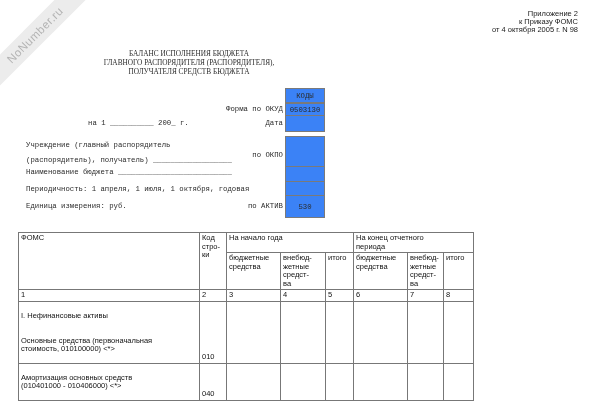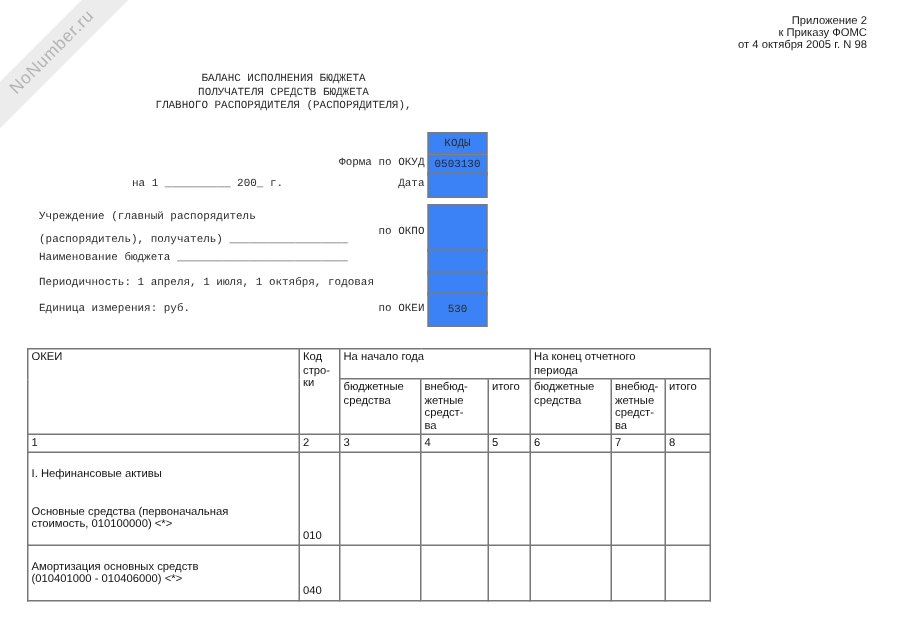--- a/index.html
+++ b/index.html
@@ -14,21 +14,21 @@
     position:absolute;left:35px;top:35px;width:170px;height:22px;
     transform:translate(-50%,-50%) rotate(-45deg);
     background:#ececec;color:#b4b4b4;
     display:flex;align-items:center;justify-content:center;
     font-size:11.5px;letter-spacing:0.5px;z-index:0;
   }
   .content{position:relative;z-index:1;}
   
   .appendix{top:10px;right:22px;text-align:right;font-size:7.5px;line-height:8px;color:#1a1a1a;}
   
-  .title{top:49px;left:69px;width:240px;text-align:center;font-family:Liberation Mono, monospace;font-size:7.3px;line-height:9px;color:#2b2b2b;}
+  .title{top:49px;left:69px;width:240px;text-align:center;font-family:Liberation Serif, serif;font-size:7.3px;line-height:9px;color:#2b2b2b;}
   
   .codes{left:285px;top:88px;width:40px;}
   .codebox{
     position:absolute;left:0;width:38px;border:1px solid #7a7a7a;background:#3b82f6;
     display:flex;align-items:center;justify-content:center;
     font-family:"Liberation Mono","DejaVu Sans Mono",monospace;font-size:7.3px;color:#2b2b2b;
   }
   
   .balance-table{
     position:absolute;left:18px;top:232px;
@@ -52,34 +52,34 @@
 <div class="content">
 
   <div class="abs appendix">
     <div>Приложение 2</div>
     <div>к Приказу ФОМС</div>
     <div>от 4 октября 2005 г. N 98</div>
   </div>
 
   <div class="abs title">
     <div>БАЛАНС ИСПОЛНЕНИЯ БЮДЖЕТА</div>
+    <div>ГЛАВНОГО РАСПОРЯДИТЕЛЯ (РАСПОРЯДИТЕЛЯ),</div>
     <div>ПОЛУЧАТЕЛЯ СРЕДСТВ БЮДЖЕТА</div>
-    <div>ГЛАВНОГО РАСПОРЯДИТЕЛЯ (РАСПОРЯДИТЕЛЯ),</div>
   </div>
 
   <div class="abs mono" style="right:317px;top:105px;margin-left:44px;">Форма по ОКУД</div>
   <div class="abs mono" style="left:88px;top:119px;">на 1 __________ 200_ г.</div>
   <div class="abs mono" style="right:317px;top:119px;">Дата</div>
   <div class="abs mono" style="left:26px;top:141px;">Учреждение (главный распорядитель</div>
   <div class="abs mono" style="left:26px;top:156px;">(распорядитель), получатель) __________________</div>
   <div class="abs mono" style="right:317px;top:151px;">по ОКПО</div>
   <div class="abs mono" style="left:26px;top:168px;">Наименование бюджета __________________________</div>
   <div class="abs mono" style="left:26px;top:185px;">Периодичность: 1 апреля, 1 июля, 1 октября, годовая</div>
   <div class="abs mono" style="left:26px;top:202px;">Единица измерения: руб.</div>
-  <div class="abs mono" style="right:317px;top:202px;">по ОКЕИ</div>
+  <div class="abs mono" style="right:317px;top:202px;">по АКТИВ</div>
 
   <div class="abs codes">
     <div class="codebox" style="top:0;height:13px;">КОДЫ</div>
     <div class="codebox" style="top:15px;height:12px;">0503130</div>
     <div class="codebox" style="top:27px;height:15px;"></div>
     <div class="codebox" style="top:48px;height:30px;"></div>
     <div class="codebox" style="top:78px;height:15px;"></div>
     <div class="codebox" style="top:93px;height:14px;"></div>
     <div class="codebox" style="top:107px;height:21px;">530</div>
   </div>
@@ -90,21 +90,21 @@
         <col style="width:27px;">
         <col style="width:54px;">
         <col style="width:45px;">
       <col style="width:28px;">
         <col style="width:54px;">
         <col style="width:36px;">
         <col style="width:30px;">
     </colgroup>
     <tbody>
         <tr class="h1">
-      <th rowspan="2">ОКЕИ</th>
+      <th rowspan="2">ФОМС</th>
       <th rowspan="2">Код
 стро-
 ки</th>
       <th colspan="3">На начало года</th>
       <th colspan="3">На конец отчетного
 периода</th>
     </tr>
     <tr class="h2">
       <th>бюджетные
 средства</th>

